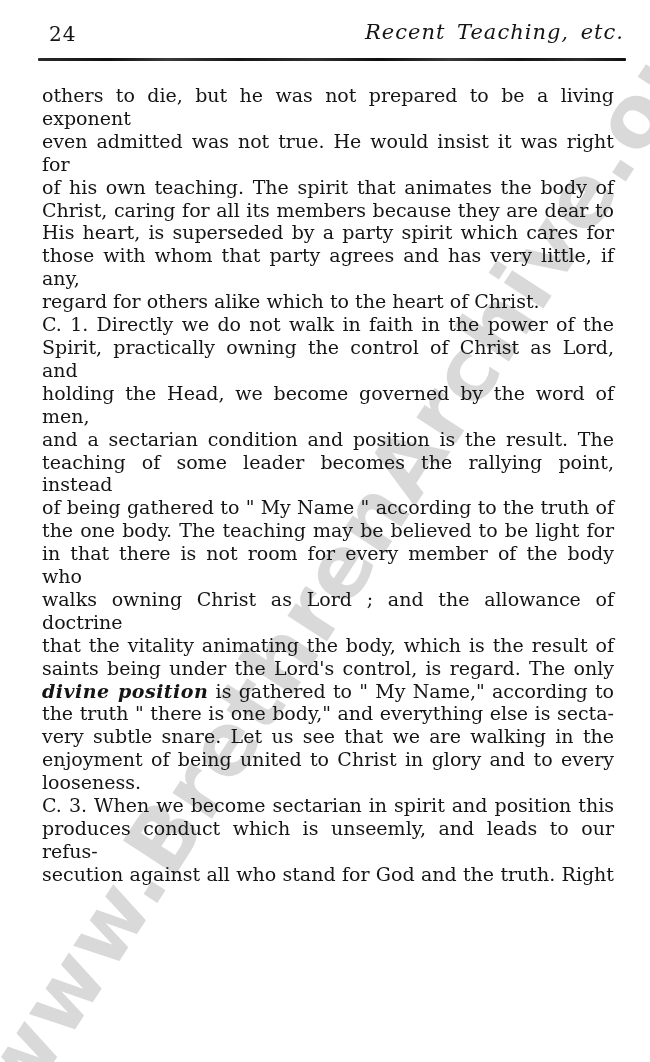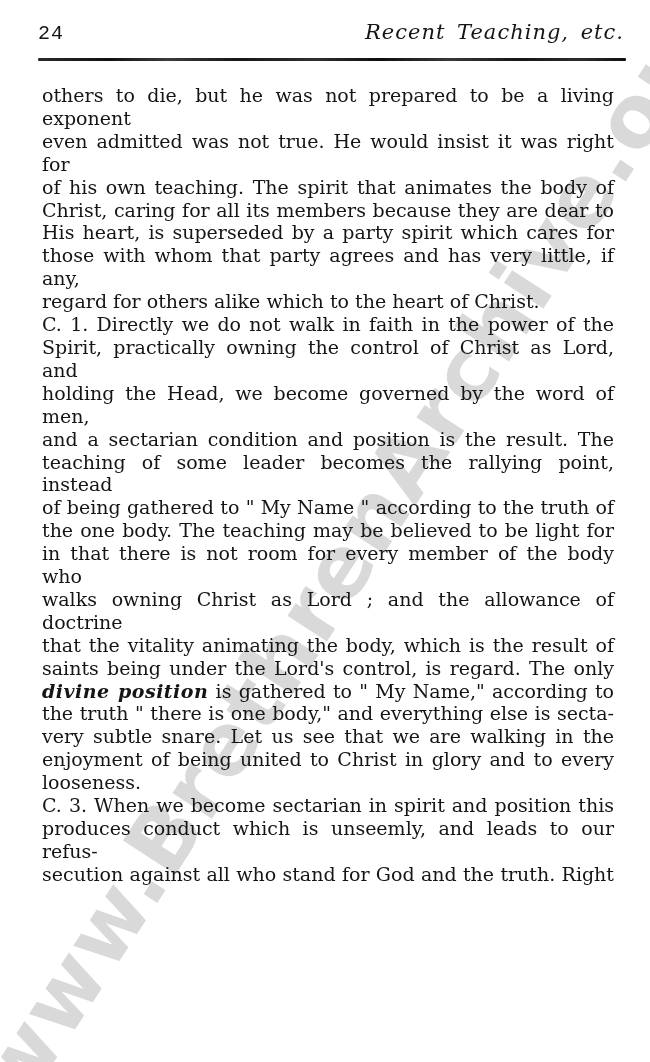--- a/index.html
+++ b/index.html
@@ -35,25 +35,24 @@
   .header {
     position: absolute;
     top: 20px;
     left: 38px;
     right: 26px;
     height: 34px;
     z-index: 1;
   }
   .page-number {
     position: absolute;
-    left: 0;
+    left: 11px;
     top: 2px;
     font-size: 20px;
     letter-spacing: 1px;
-    font-family: Liberation Mono, monospace;
   }
   .running-title {
     position: absolute;
     left: 8px;
     right: 0;
     top: 0;
     text-align: right;
     font-style: italic;
     font-size: 21px;
     letter-spacing: 1px;

